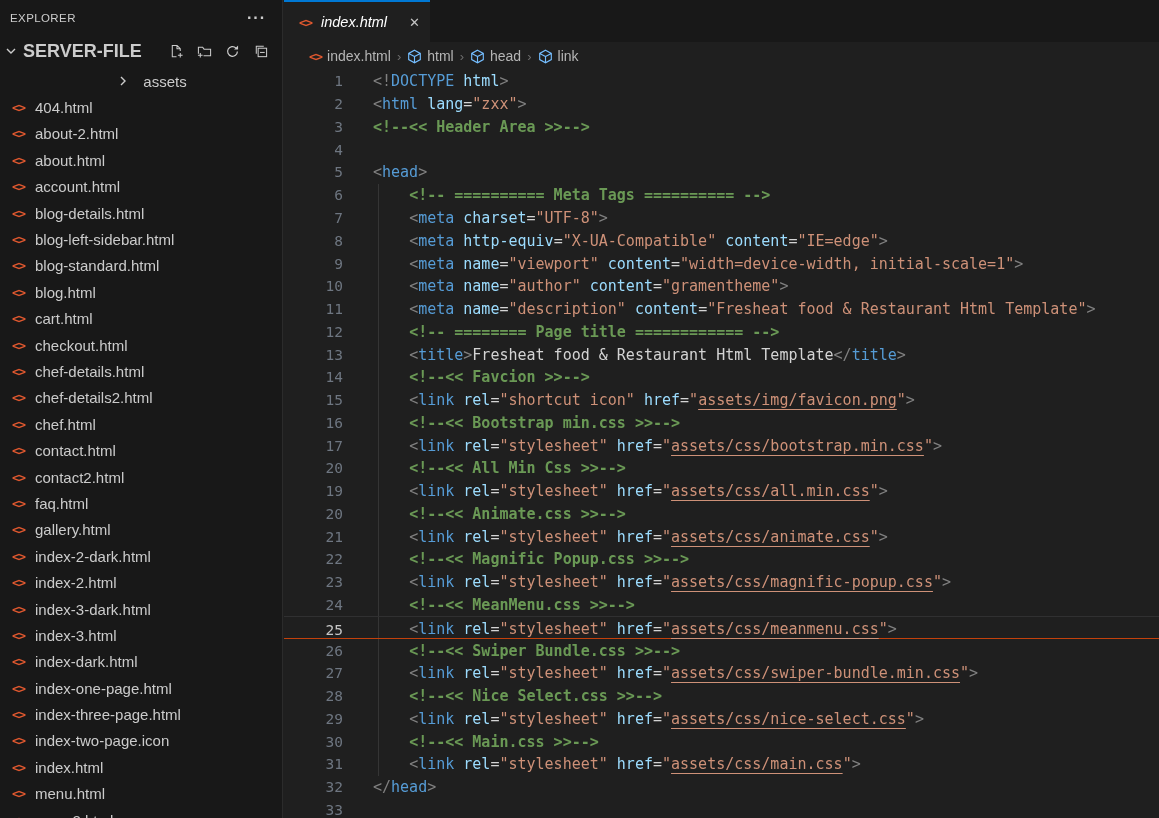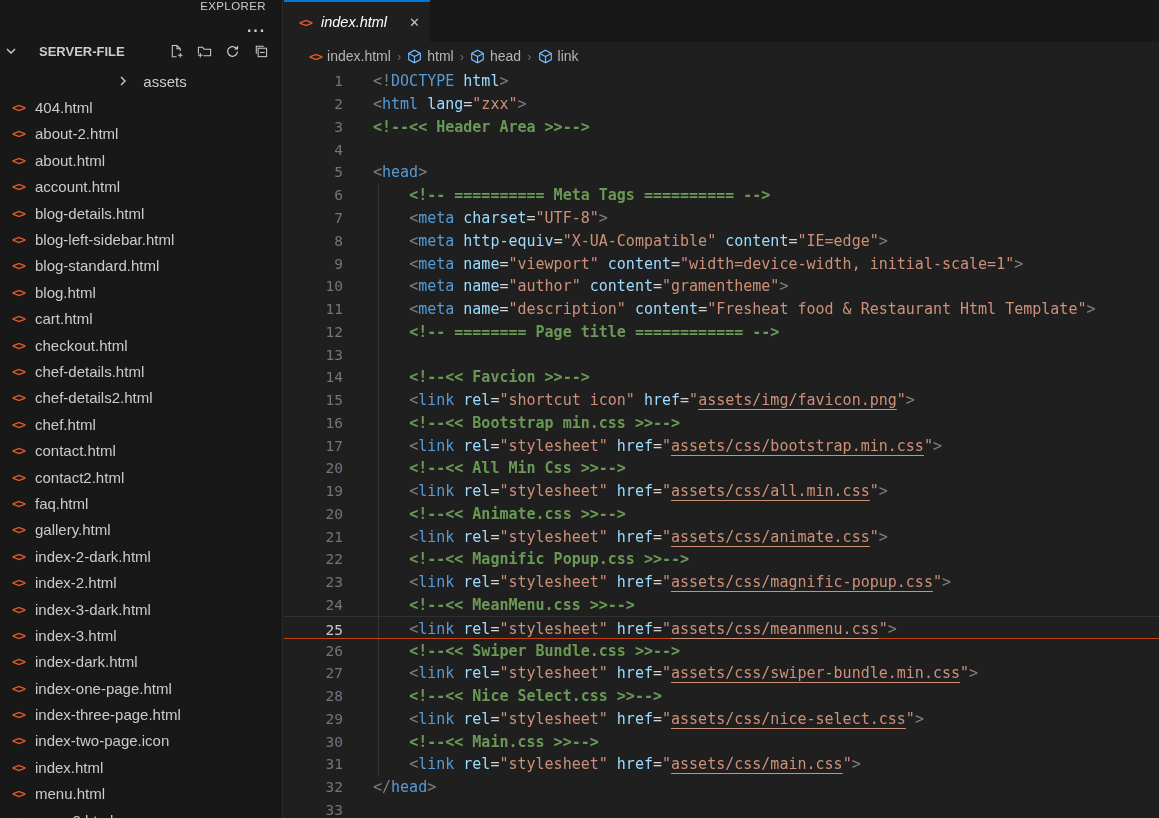--- a/index.html
+++ b/index.html
@@ -10,27 +10,27 @@
     position:relative;
     -webkit-font-smoothing:antialiased;
   }
 
   
   .sidebar {
     position:absolute; left:0; top:0; bottom:0; width:283px;
     background:#181818; border-right:1px solid #2b2b2b; overflow:hidden;
   }
   .sb-header {
-    height:36px; display:flex; align-items:flex-end; justify-content:space-between;
-    padding:0 16px 0 10px; color:#cccccc; font-size:11.5px; letter-spacing:.4px;flex-direction:column;
+    height:36px; display:flex; align-items:center; justify-content:space-between;
+    padding:0 16px 0 10px; color:#cccccc; font-size:11.5px; letter-spacing:.4px;
   }
   .sb-more { color:#cccccc; font-size:16px; font-weight:bold; letter-spacing:1px; cursor:pointer; line-height:10px; }
   .sb-section {
-    height:30px; display:flex; align-items:center; gap:20px;
-    padding:0 14px 0 3px; color:#cccccc; font-weight:bold; font-size:13px;
+    height:30px; display:flex; align-items:center; gap:4px;
+    padding:0 14px 0 3px; color:#cccccc; font-weight:bold; font-size:18px;
   }
   .sb-actions { margin-left:auto; display:flex; gap:13px; align-items:center; }
   .sb-actions svg { display:block; cursor:pointer; }
   .chev { width:16px; height:16px; flex:none; display:flex; align-items:center; justify-content:center; }
   .tree { padding-top:2px; }
   .row {
     height:26.4px; display:flex; align-items:center; gap:8px;
     padding-left:10px; color:#cbcbcb; font-size:15px; cursor:pointer; white-space:nowrap;
   }
   .folder-row { padding-left:20px; gap:12px;justify-content:center; }
@@ -330,20 +330,21 @@
         <span class="ltext"><span class="tk-w">    </span><span class="tk-p">&lt;</span><span class="tk-t">meta</span><span class="tk-w"> </span><span class="tk-a">name</span><span class="tk-w">=</span><span class="tk-s">"description"</span><span class="tk-w"> </span><span class="tk-a">content</span><span class="tk-w">=</span><span class="tk-s">"Fresheat food &amp; Restaurant Html Template"</span><span class="tk-p">&gt;</span></span>
       </div>
       <div class="code-line">
         <span class="ln">12</span>
         <span class="guide"></span>
         <span class="ltext"><span class="tk-w">    </span><span class="tk-c">&lt;!-- ======== Page title ============ --&gt;</span></span>
       </div>
       <div class="code-line">
         <span class="ln">13</span>
         <span class="guide"></span>
+        <span class="ltext"><span class="tk-w">    </span><span class="tk-p">&lt;</span><span class="tk-t">title</span><span class="tk-p">&gt;</span><span class="tk-w">Fresheat food &amp; Restaurant Html Template</span><span class="tk-p">&lt;/</span><span class="tk-t">title</span><span class="tk-p">&gt;</span></span>
       </div>
       <div class="code-line">
         <span class="ln">14</span>
         <span class="guide"></span>
         <span class="ltext"><span class="tk-w">    </span><span class="tk-c">&lt;!--&lt;&lt; Favcion &gt;&gt;--&gt;</span></span>
       </div>
       <div class="code-line">
         <span class="ln">15</span>
         <span class="guide"></span>
         <span class="ltext"><span class="tk-w">    </span><span class="tk-p">&lt;</span><span class="tk-t">link</span><span class="tk-w"> </span><span class="tk-a">rel</span><span class="tk-w">=</span><span class="tk-s">"shortcut icon"</span><span class="tk-w"> </span><span class="tk-a">href</span><span class="tk-w">=</span><span class="tk-s">"</span><span class="tk-u">assets/img/favicon.png</span><span class="tk-s">"</span><span class="tk-p">&gt;</span></span>

